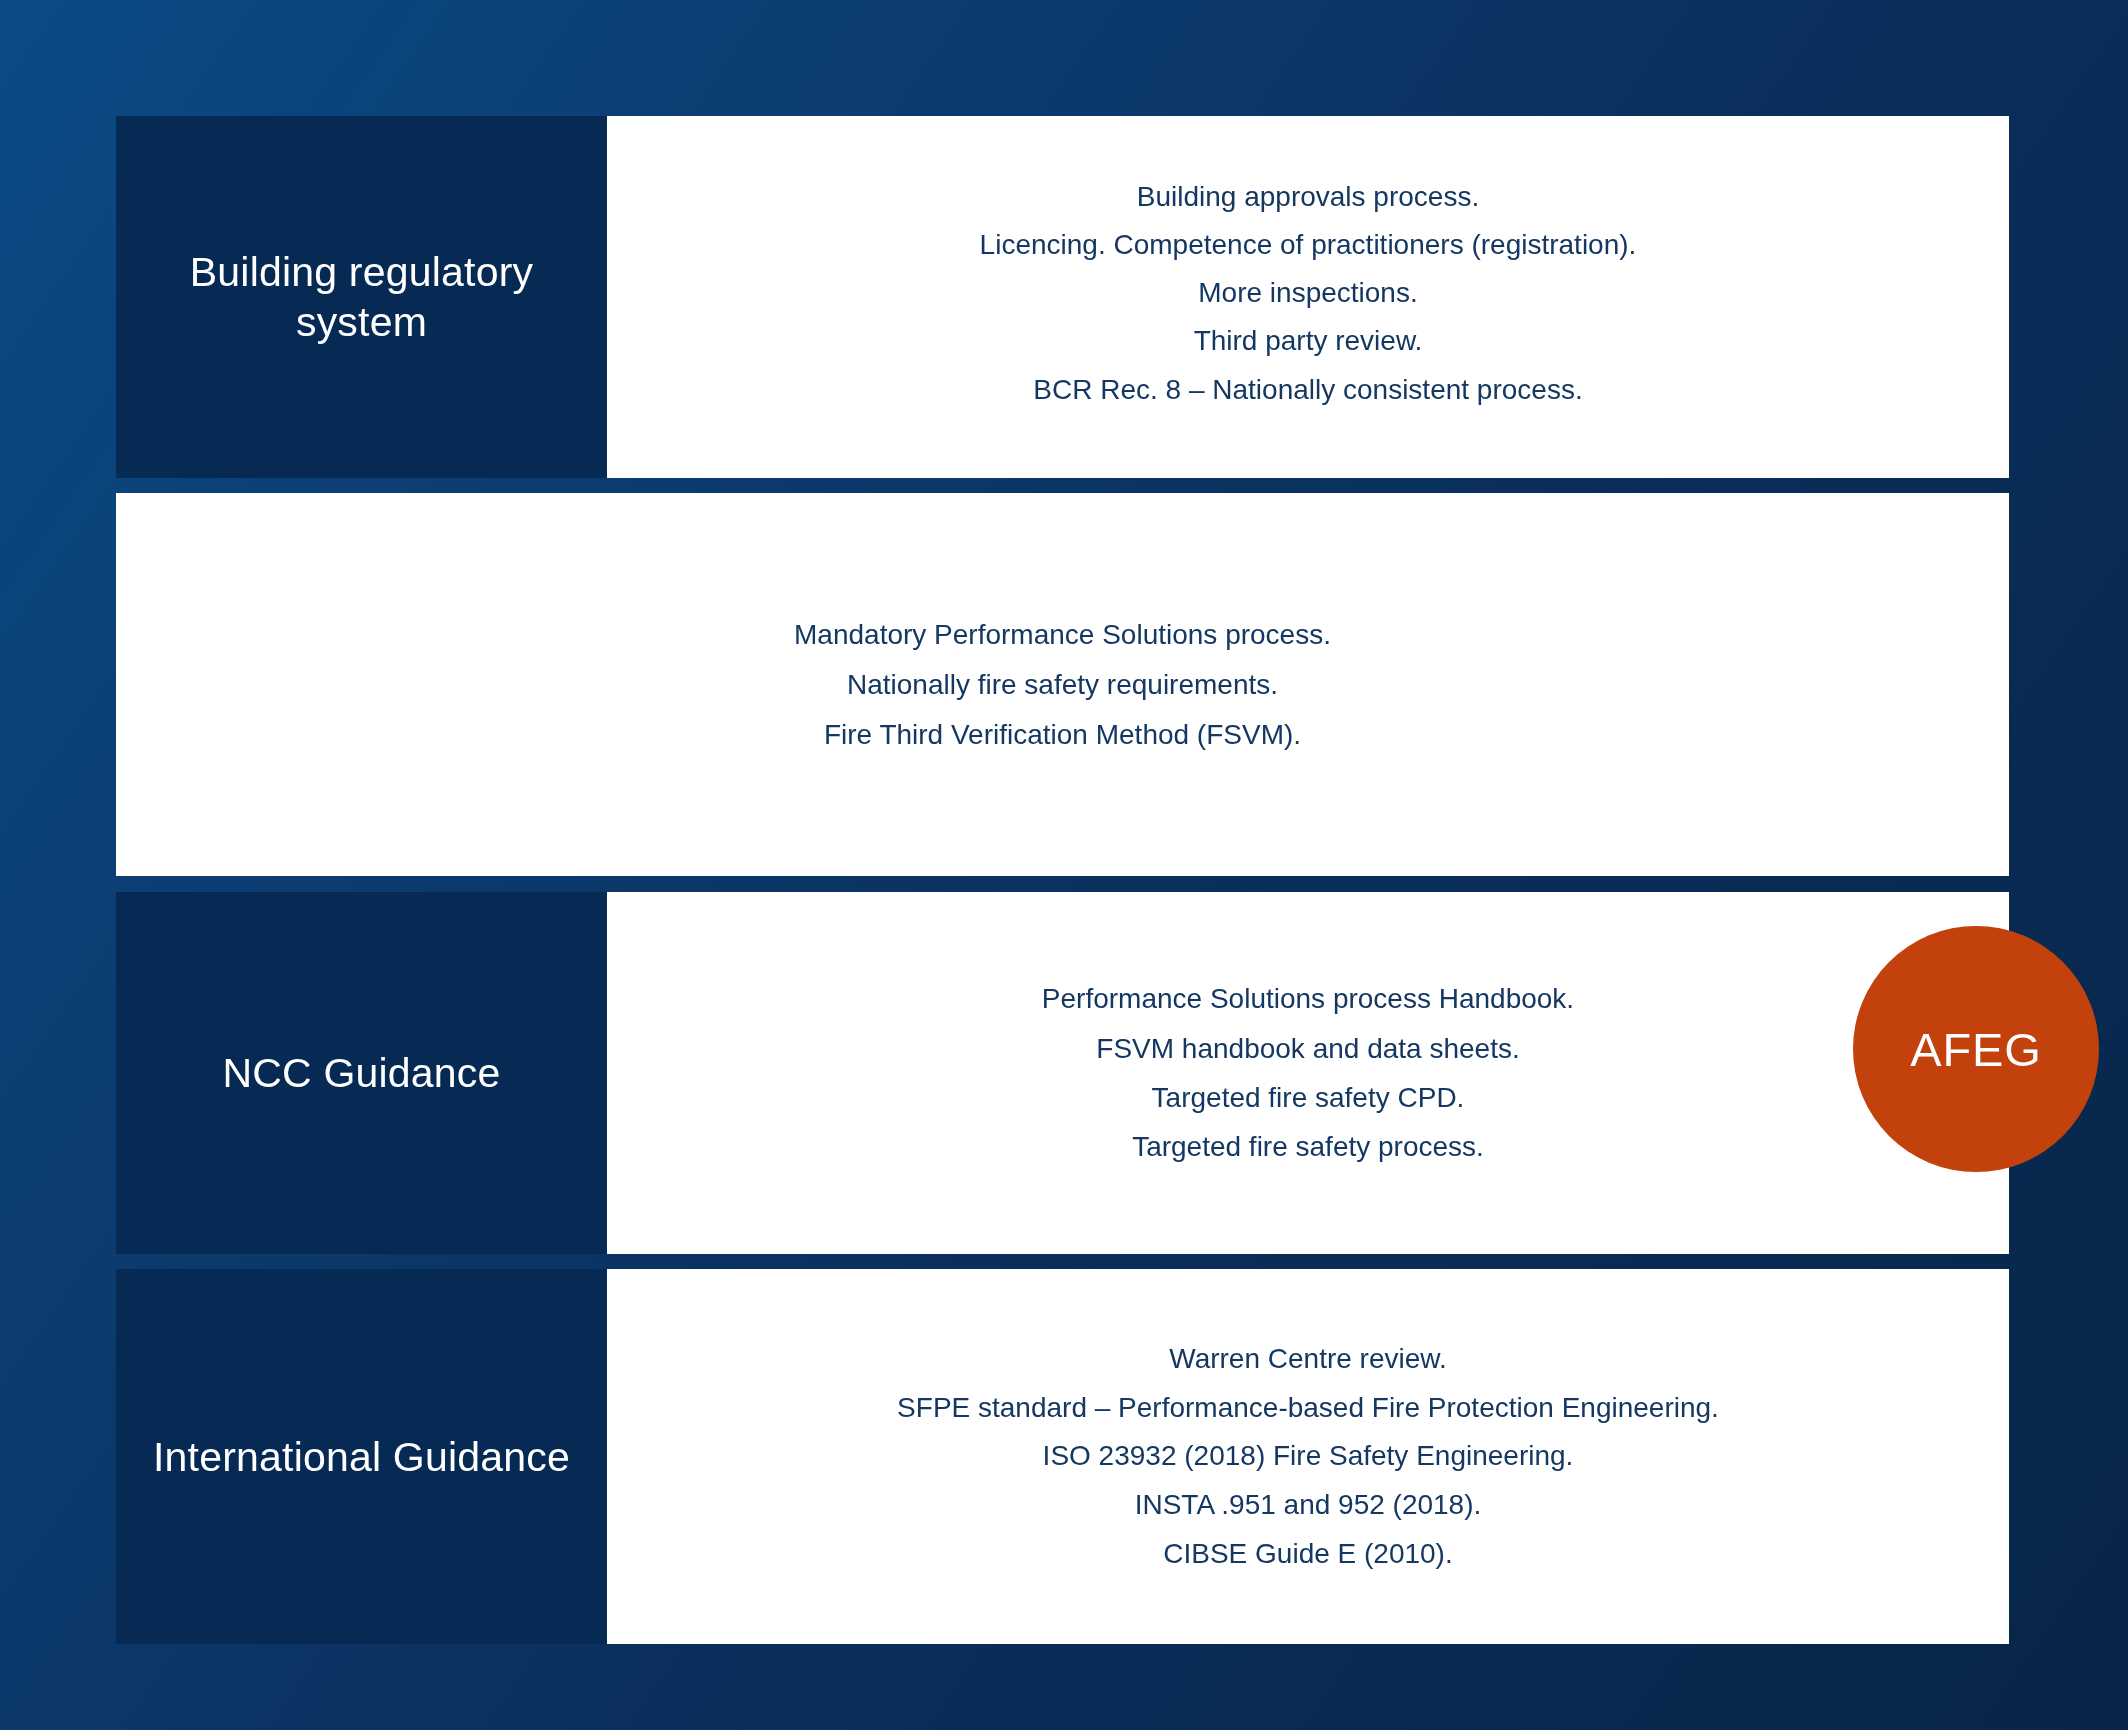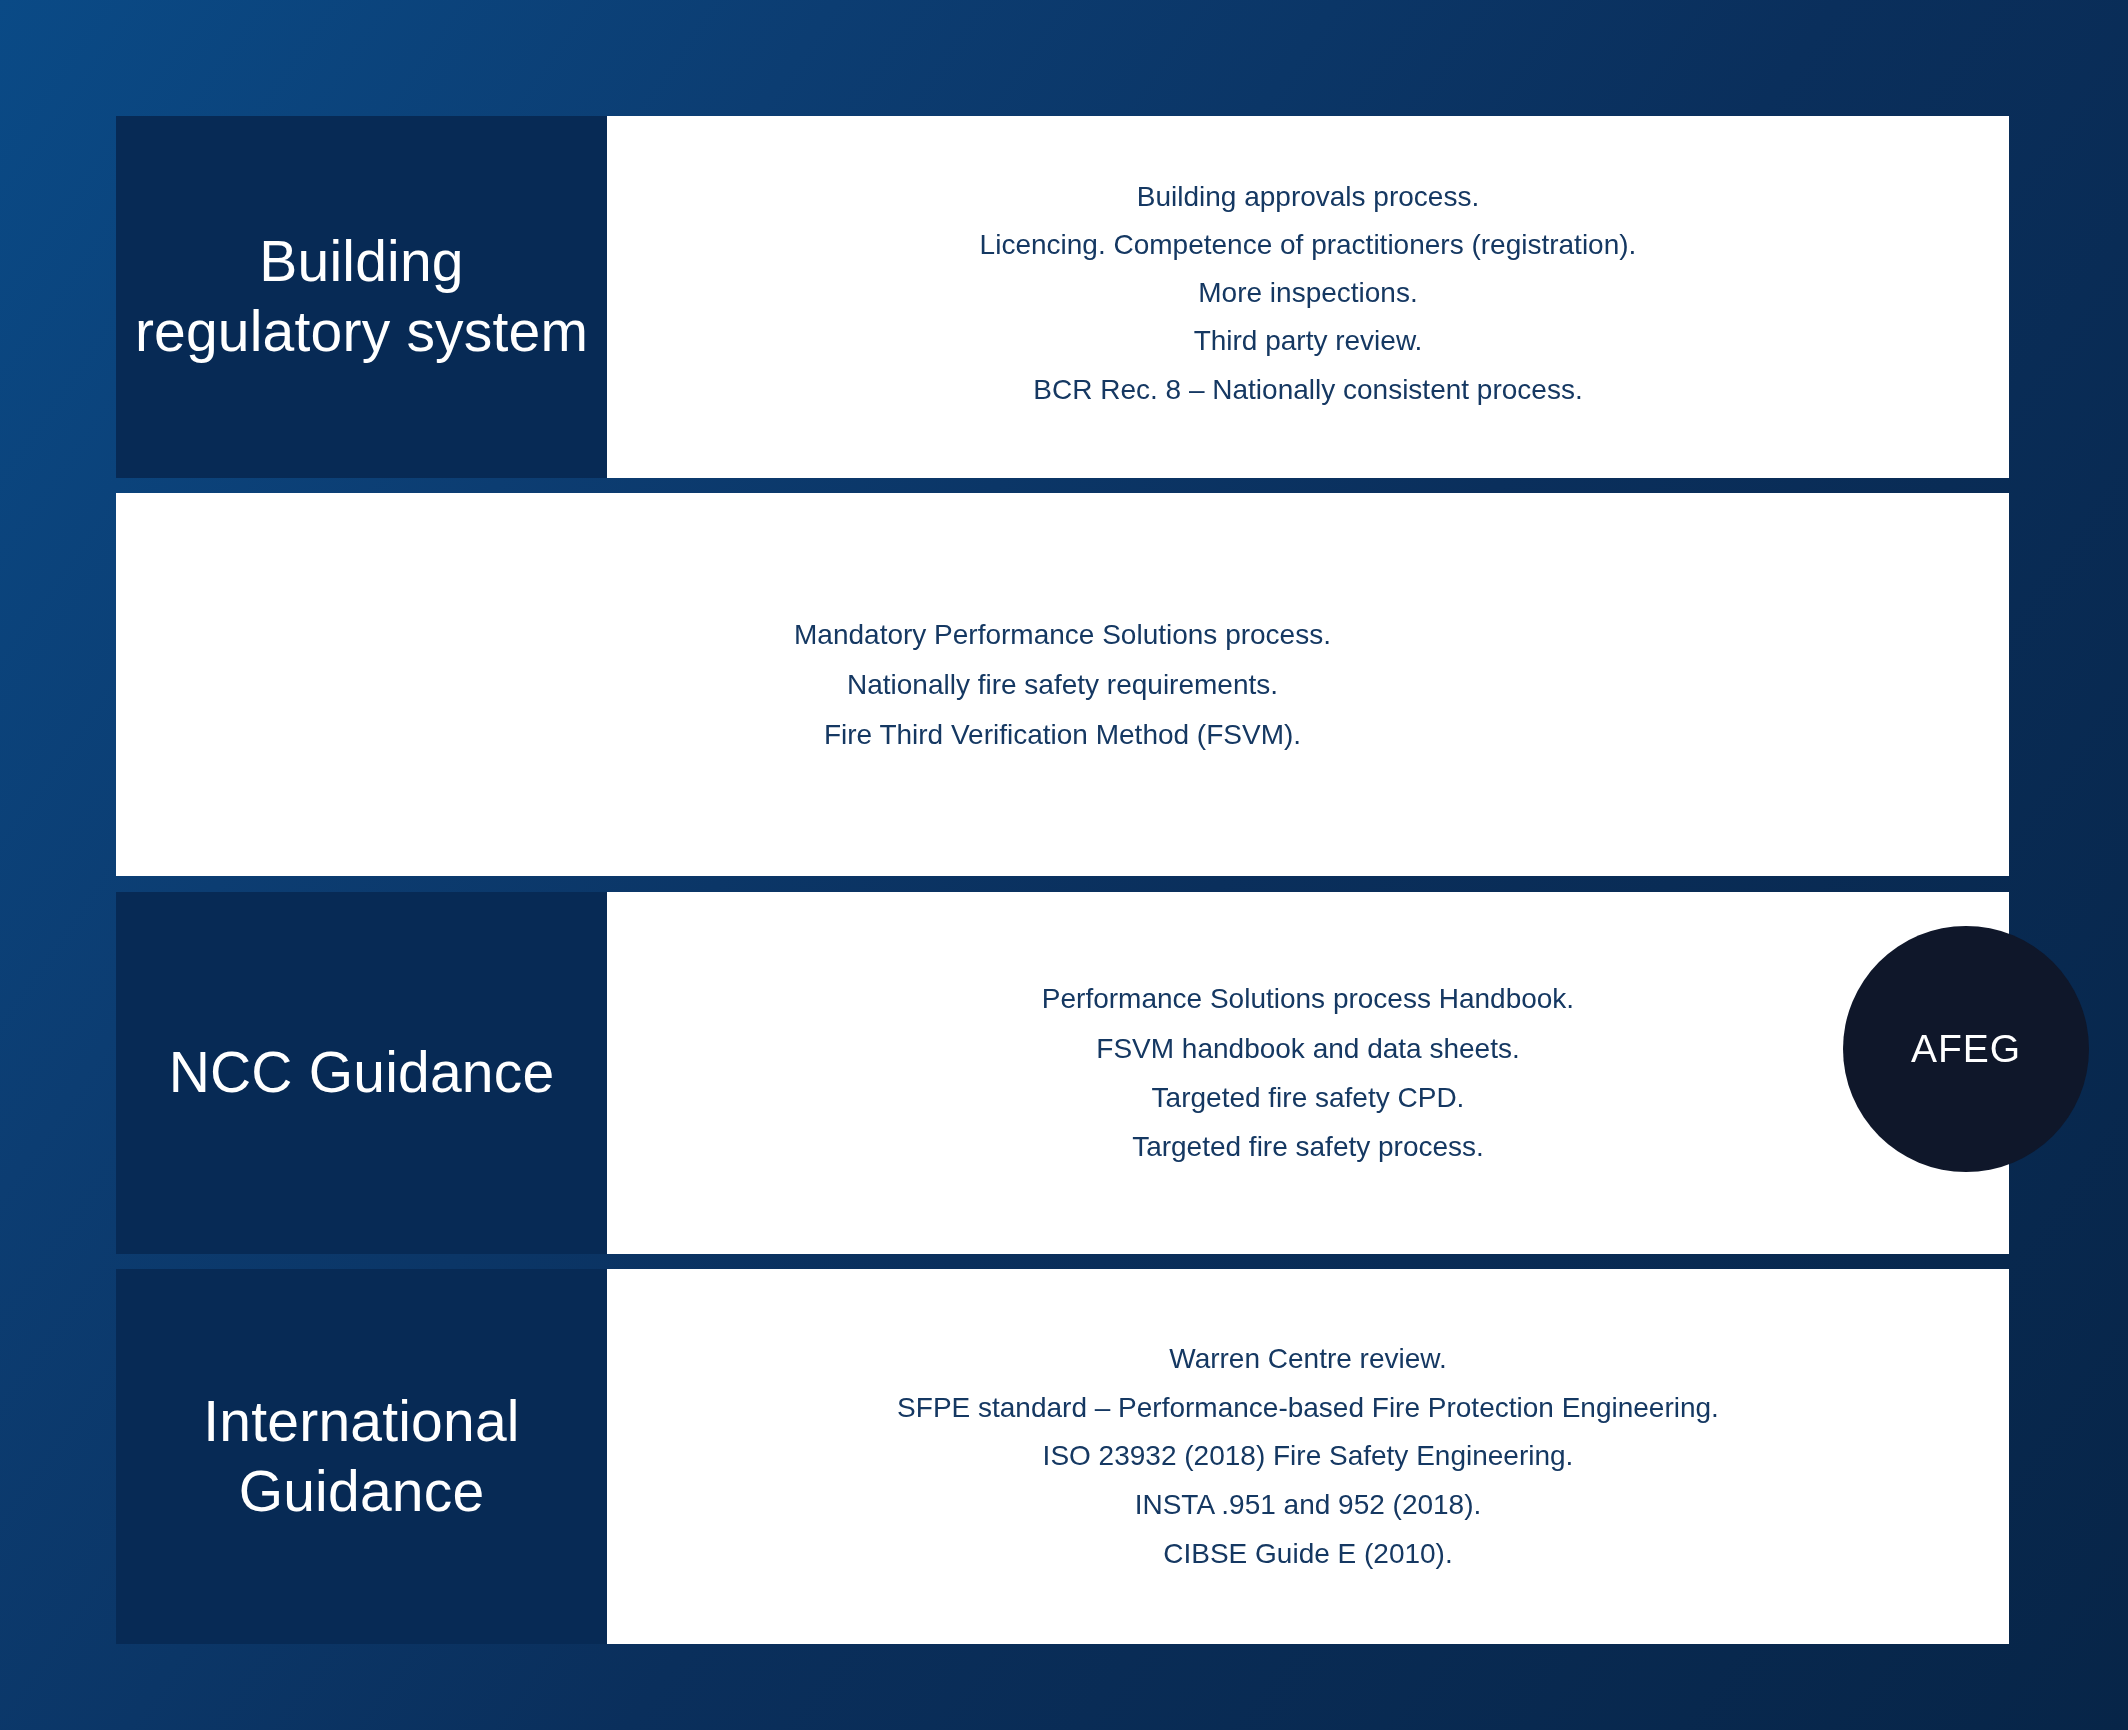--- a/index.html
+++ b/index.html
@@ -28,21 +28,21 @@
   }
   .row-label {
     width: 491px;
     flex: 0 0 491px;
     background: #072a55;
     color: #ffffff;
     display: flex;
     align-items: center;
     justify-content: center;
     text-align: center;
-    font-size: 57px;
+    font-size: 41px;
     line-height: 1.22;
     font-weight: 400;
     letter-spacing: 0.2px;
     box-sizing: border-box;
     padding: 9px 18px;
   }
   .row-body {
     flex: 1 1 auto;
     background: #ffffff;
     color: #13355f;
@@ -65,31 +65,31 @@
   .r3 { height: 362px; }
   .r4 { height: 375px; }
 
   .r1 .row-body { padding-top: 16.3px; }
   .r2 .row-body .line { line-height: 1.78; }
   .r3 .row-body .line { line-height: 1.76; }
   .r4 .row-body .line { line-height: 1.74; }
 
   .badge {
     position: absolute;
-    right: 40px;
+    right: 30px;
     top: 926px;
     width: 246px;
     height: 246px;
     border-radius: 50%;
-    background: #0f172a;
+    background: #c2410c;
     color: #ffffff;
     display: flex;
     align-items: center;
     justify-content: center;
-    font-size: 39px;
+    font-size: 47px;
     letter-spacing: 0.9px;
   }
 </style>
 </head>
 <body>
 
 <div class="board">
 
   <div class="row r1">
     <div class="row-label">Building regulatory system</div>

